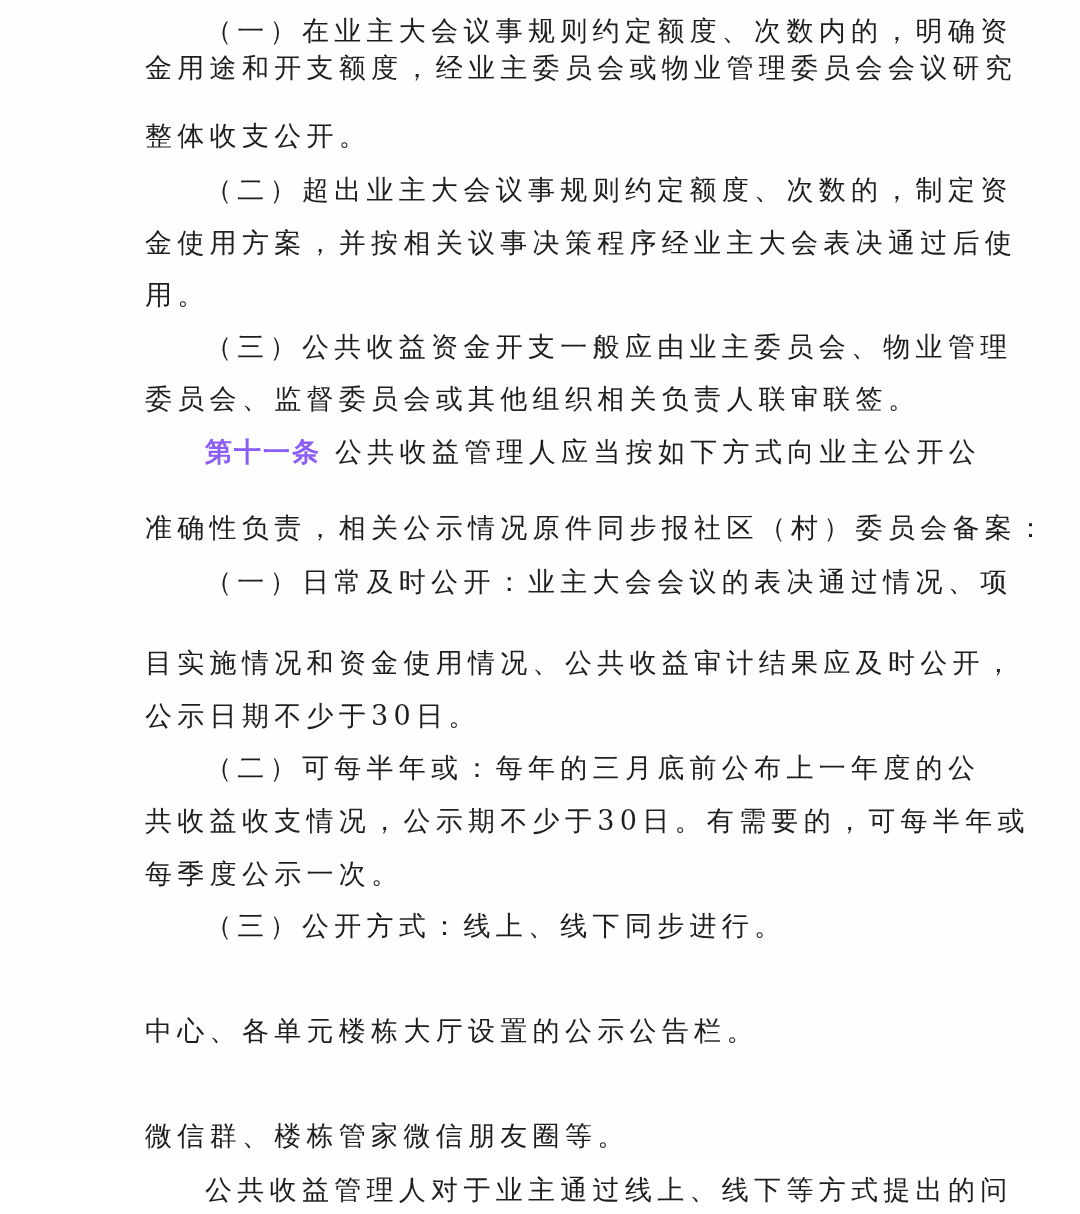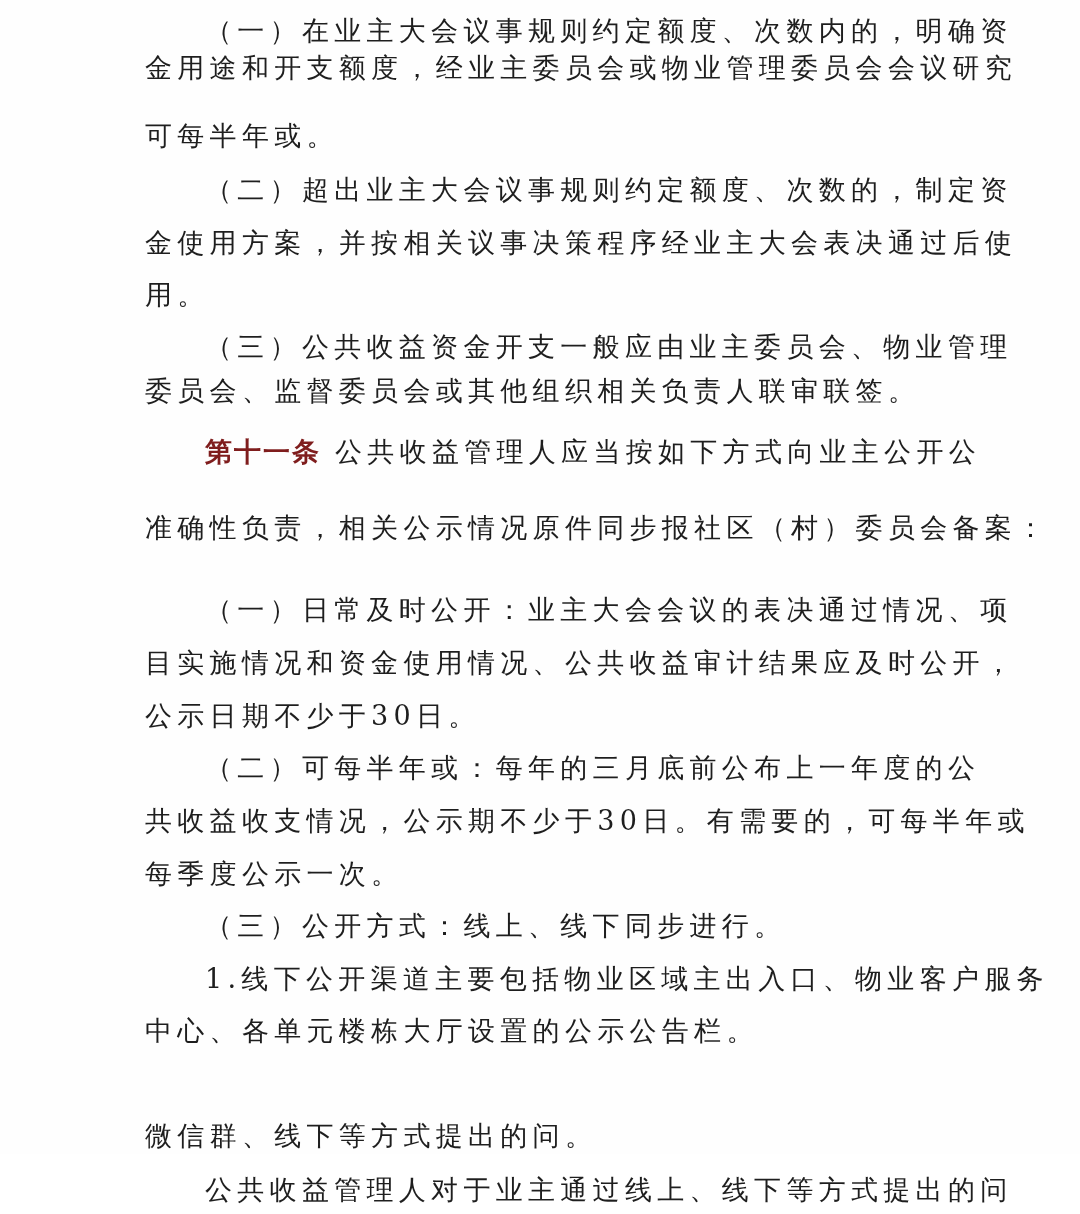--- a/index.html
+++ b/index.html
@@ -17,54 +17,53 @@
     font-family: "DejaVu Serif", "Liberation Serif", serif;
     font-size: 27px;
     color: #1e1e1e;
     white-space: nowrap;
     letter-spacing: 5.3px;
   }
   .line.indent { left: 205px; }
   .bold {
     font-family: "DejaVu Sans", "Liberation Sans", sans-serif;
     font-weight: bold;
-    color: #7f1d1d;
+    color: #8b5cf6;
     letter-spacing: 2px;
     margin-right: 14px;
   }
 </style>
 </head>
 <body>
 
 <div class="page">
 
   <div class="line indent" style="top:11px">（一）在业主大会议事规则约定额度、次数内的，明确资</div>
   <div class="line" style="top:48px">金用途和开支额度，经业主委员会或物业管理委员会会议研究</div>
-  <div class="line" style="top:116px">可每半年或。</div>
+  <div class="line" style="top:116px">整体收支公开。</div>
 
   <div class="line indent" style="top:170px">（二）超出业主大会议事规则约定额度、次数的，制定资</div>
   <div class="line" style="top:223px">金使用方案，并按相关议事决策程序经业主大会表决通过后使</div>
   <div class="line" style="top:275px">用。</div>
 
   <div class="line indent" style="top:327px">（三）公共收益资金开支一般应由业主委员会、物业管理</div>
-  <div class="line" style="top:371px">委员会、监督委员会或其他组织相关负责人联审联签。</div>
+  <div class="line" style="top:379px">委员会、监督委员会或其他组织相关负责人联审联签。</div>
 
   <div class="line indent" style="top:432px"><span class="bold">第十一条</span><span>公共收益管理人应当按如下方式向业主公开公</span></div>
   <div class="line" style="top:508px">准确性负责，相关公示情况原件同步报社区（村）委员会备案：</div>
 
-  <div class="line indent" style="top:590px">（一）日常及时公开：业主大会会议的表决通过情况、项</div>
+  <div class="line indent" style="top:562px">（一）日常及时公开：业主大会会议的表决通过情况、项</div>
   <div class="line" style="top:643px">目实施情况和资金使用情况、公共收益审计结果应及时公开，</div>
   <div class="line" style="top:696px">公示日期不少于30日。</div>
 
   <div class="line indent" style="top:748px">（二）可每半年或：每年的三月底前公布上一年度的公</div>
   <div class="line" style="top:801px">共收益收支情况，公示期不少于30日。有需要的，可每半年或</div>
   <div class="line" style="top:854px">每季度公示一次。</div>
 
   <div class="line indent" style="top:906px">（三）公开方式：线上、线下同步进行。</div>
 
-  <div class="line indent" style="top:959px">1.线下公开渠道主要包括物业区域主出入口、物业客户服务</div>
   <div class="line" style="top:1011px">中心、各单元楼栋大厅设置的公示公告栏。</div>
 
-  <div class="line" style="top:1116px">微信群、线下等方式提出的问。</div>
+  <div class="line" style="top:1116px">微信群、楼栋管家微信朋友圈等。</div>
 
   <div class="line indent" style="top:1170px">公共收益管理人对于业主通过线上、线下等方式提出的问</div>
 
 </div>
 
 </body></html>

